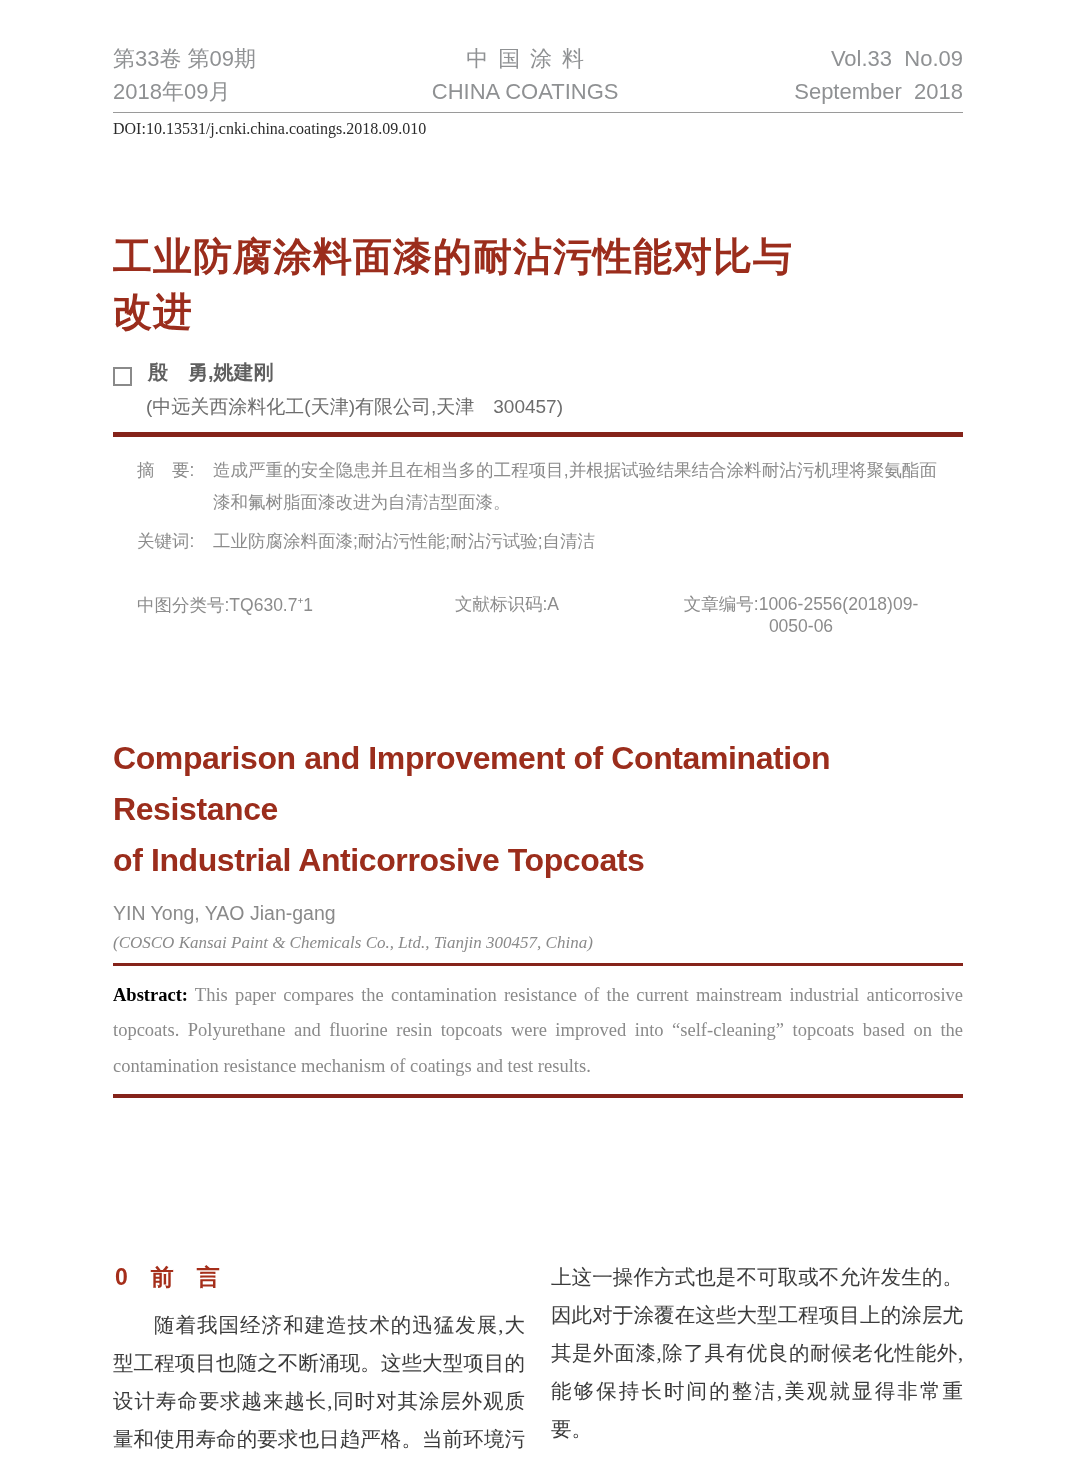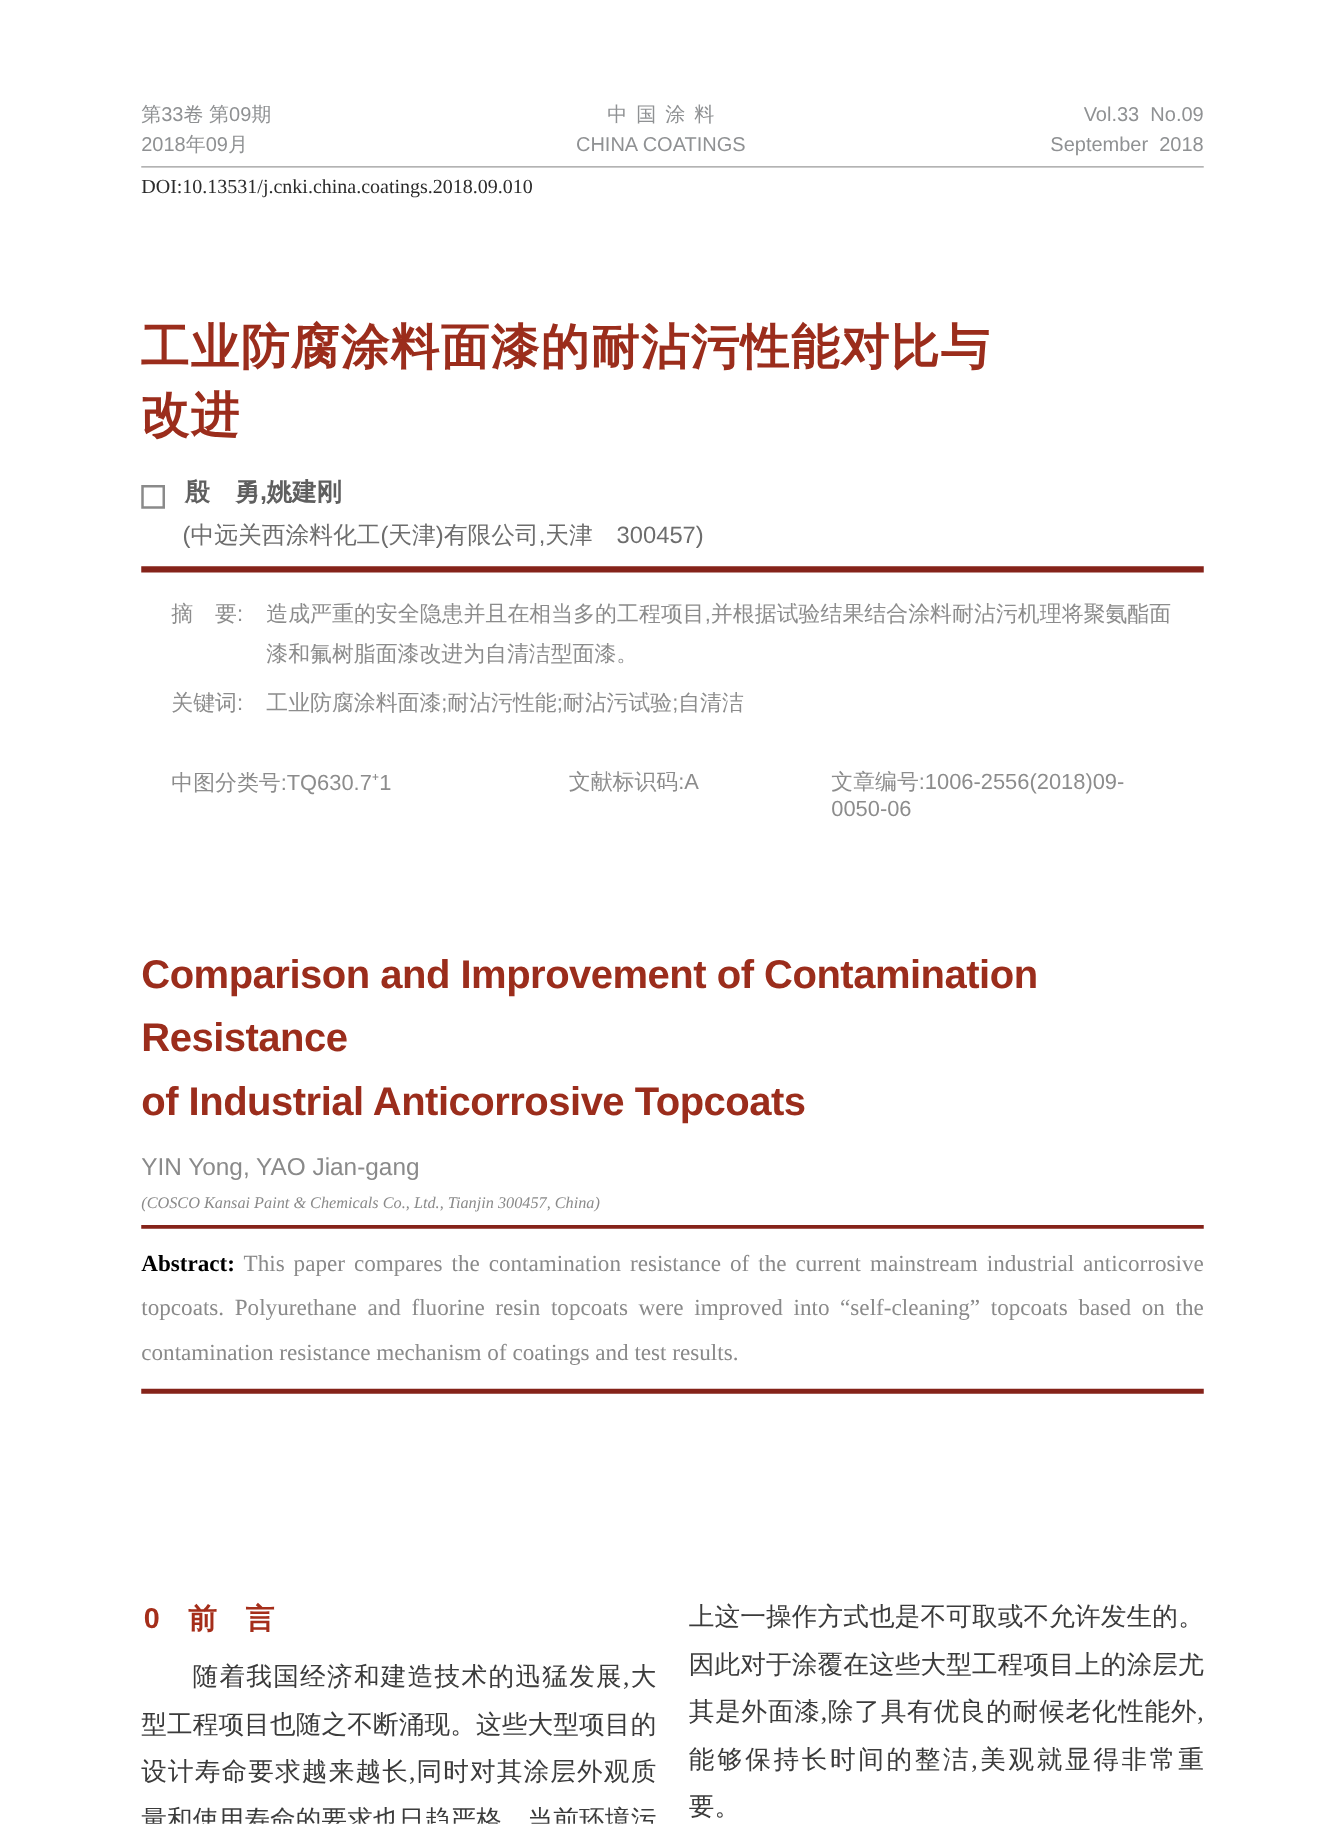--- a/index.html
+++ b/index.html
@@ -2,22 +2,22 @@
 <html><head>
 <meta charset="utf-8">
 <style>
   html,body{margin:0;padding:0;background:#ffffff;}
   body{width:1075px;height:1459px;position:relative;overflow:hidden;
        font-family:"Liberation Sans",sans-serif;color:#333;}
   .page{position:absolute;inset:0;padding:42px 112px 0 113px;box-sizing:border-box;}
 
   
   .hdr{display:flex;justify-content:space-between;align-items:center;
-       color:#8f9193;font-size:16px;line-height:1.5;
-       border-bottom:1.5px solid #9a9a9a;padding-bottom:4px;white-space:pre-wrap;margin-top:39px;}
+       color:#8f9193;font-size:22px;line-height:1.5;
+       border-bottom:1.5px solid #9a9a9a;padding-bottom:4px;white-space:pre-wrap;}
   .hdr-col{display:flex;flex-direction:column;}
   .hdr-center{text-align:center;}
   .hdr-center .cn{letter-spacing:0.45em;margin-right:-0.45em;}
   .hdr-right{text-align:right;}
   .doi{margin-top:7px;font-family:"Liberation Serif",serif;font-size:16px;color:#2b2b2b;}
 
   
   .cn-title{margin-top:92px;color:#9b2d1c;font-weight:bold;font-size:39px;
             line-height:1.4;letter-spacing:1px;white-space:pre-line;}
   .authors-row{margin-top:20px;display:flex;align-items:flex-end;color:#5f5f5f;
@@ -30,28 +30,28 @@
 
   
   .cn-abs{padding:18px 26px 0 24px;color:#8c8c8c;font-size:17.5px;}
   .abs-row{display:flex;line-height:1.8;}
   .abs-label{flex:none;width:76px;white-space:pre-wrap;}
   .abs-text{flex:1;text-align:justify;}
   .kw-row{margin-top:8px;display:flex;line-height:1.8;}
   .meta-row{margin-top:34px;display:flex;}
   .meta-item1{flex:0 0 318px;}
   .meta-item2{flex:0 0 210px;}
-  .meta-item3{flex:1;}
+  .meta-item3{flex:1;text-align:center;}
 
   
   .en-block{margin-top:96px;}
   .en-title{color:#9b2d1c;font-weight:bold;font-size:32px;line-height:1.6;
             letter-spacing:-0.4px;white-space:pre-line;}
   .en-authors{margin-top:16px;color:#8a8a8a;font-size:19.5px;}
-  .en-affil{margin-top:8px;color:#8a8a8a;font-size:13px;
+  .en-affil{margin-top:8px;color:#8a8a8a;font-size:17px;
             font-family:"Liberation Serif",serif;font-style:italic;}
   .rule-mid{height:3px;background:#85231a;margin-top:10px;}
   .en-abs{margin-top:12px;color:#8a8a8a;font-size:18.5px;line-height:1.9;
           font-family:"Liberation Serif",serif;text-align:justify;}
   .en-abs b,.en-kw b{color:#000000;}
   .en-kw{margin-top:2px;color:#8a8a8a;font-size:18.5px;line-height:1.9;
          font-family:"Liberation Serif",serif;}
   .rule-bottom{height:4px;background:#85231a;margin-top:10px;}
 
   

